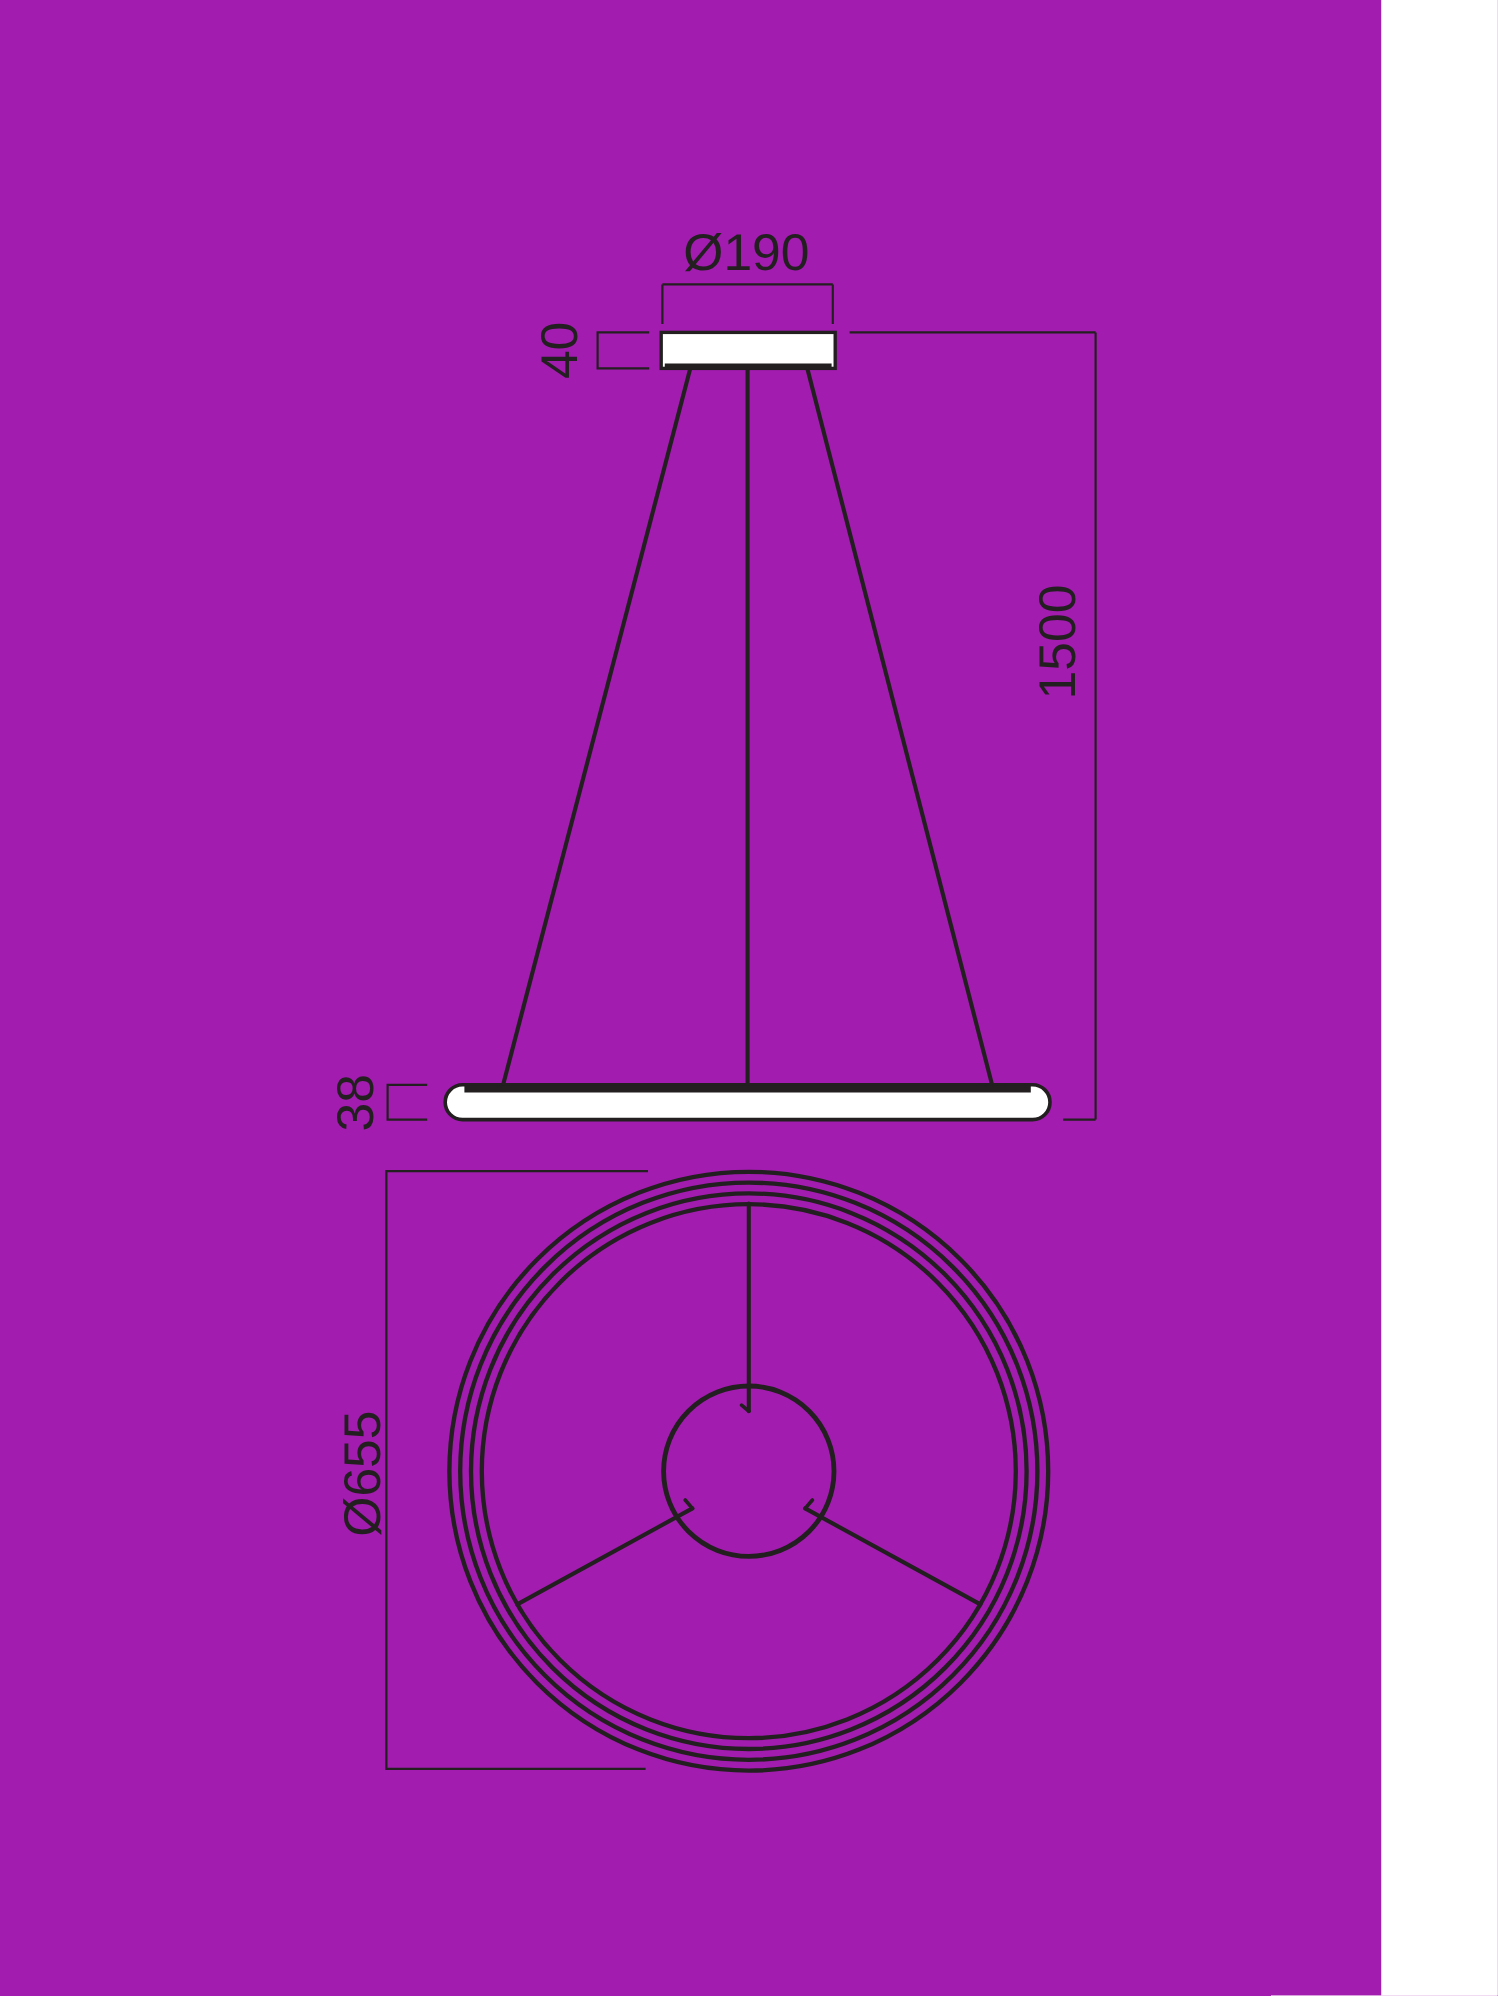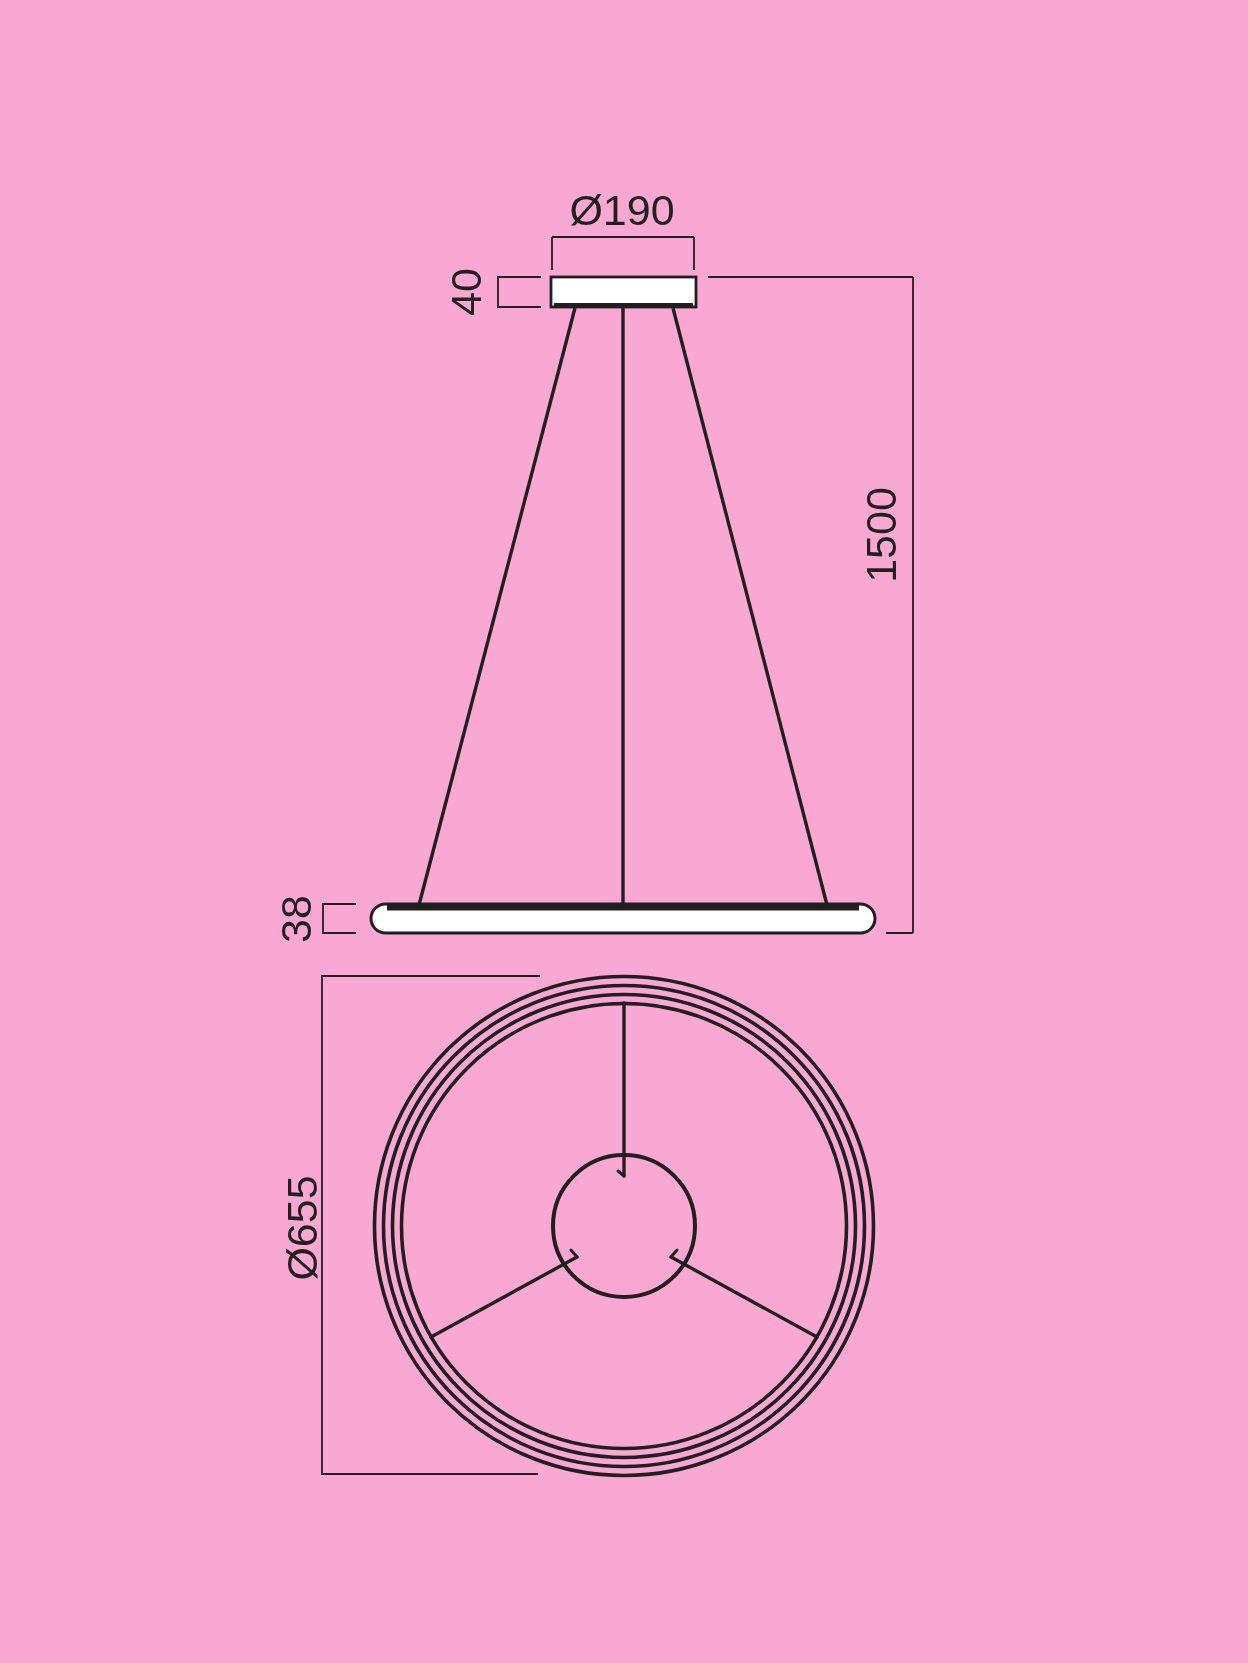--- a/index.html
+++ b/index.html
@@ -2,23 +2,23 @@
 <html><head>
 <meta charset="utf-8">
 <style>
   html, body {
     margin: 0;
     padding: 0;
     background: #ffffff;
   }
   .page {
     position: relative;
-    width: 1248px;
+    width: 1151px;
     height: 1663px;
-    background: #f9a8d4;
+    background: #a21caf;
     overflow: hidden;
   }
   svg text {
     font-family: "Liberation Sans", "DejaVu Sans", sans-serif;
     font-size: 43px;
     fill: #231f20;
     letter-spacing: 0px;
   }
   .main-line   { stroke: #231f20; fill: none; }
   .dim-line    { stroke: #231f20; fill: none; stroke-width: 1.8px; }

